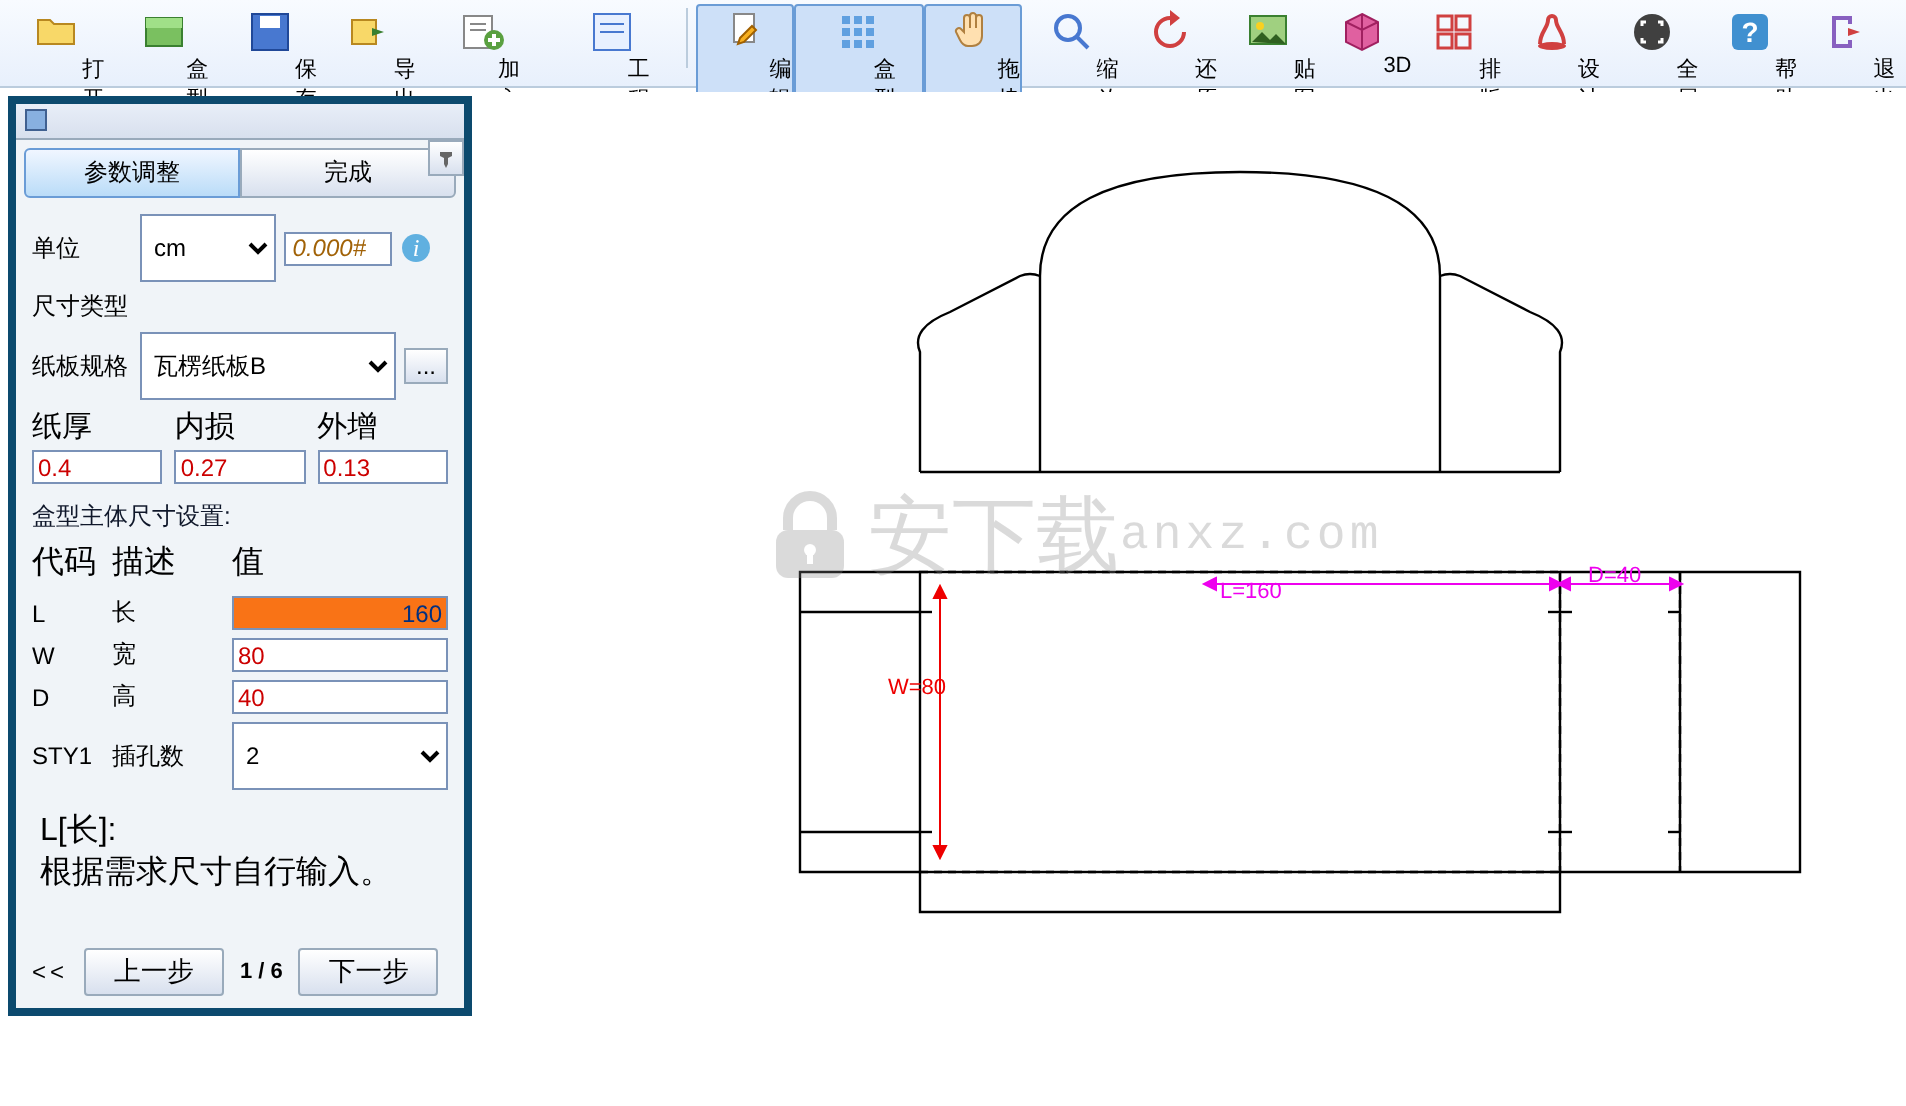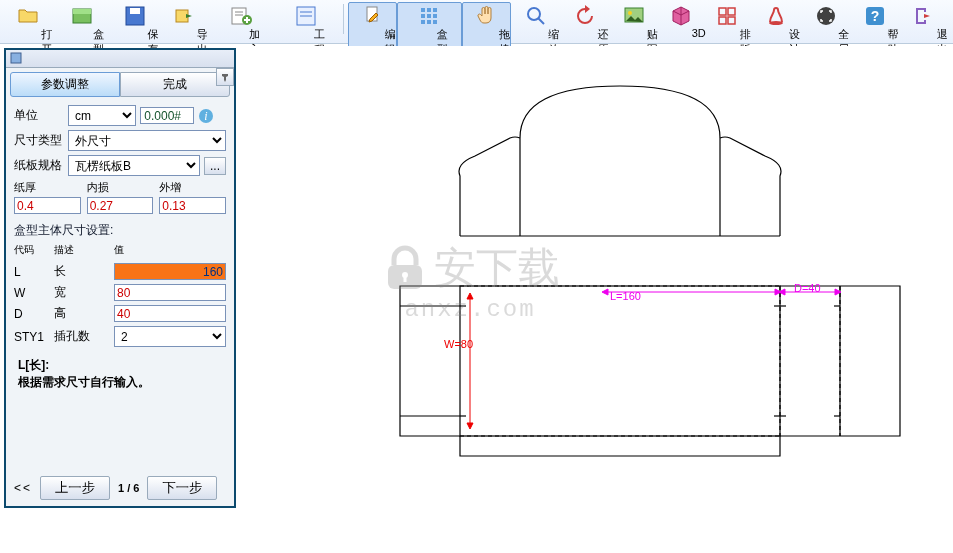--- a/index.html
+++ b/index.html
@@ -5,71 +5,71 @@
 * { box-sizing: border-box; margin: 0; padding: 0; }
 body { font-family: "SimSun", "宋体", sans-serif; font-size: 12px; background: #fff; width: 953px; height: 553px; overflow: hidden; position: relative; }
 
 .toolbar { display: flex; align-items: flex-start; padding: 2px 4px; border-bottom: 1px solid #bcd; background: linear-gradient(#f8fbff, #e8f0fc); height: 44px; }
 .toolbar-item { display: flex; flex-direction: column; align-items: center; padding: 2px 4px; min-width: 30px; cursor: pointer; }
 .toolbar-icon { width: 24px; height: 22px; }
 .toolbar-label { font-size: 11px; color: #000; margin-top: 1px; margin-left: 36px; }
 .toolbar-sep { width: 1px; height: 30px; background: #bcd; margin: 2px 4px; }
 .toolbar-item.active { background: #cde0f8; border: 1px solid #6a9cd6; padding: 1px 3px; border-radius: 2px; }
 
-.side-panel { position: absolute; left: 4px; top: 48px; width: 232px; height: 460px; border: 2px solid #0c4a6e; background: #f0f4f8; }
+.side-panel { position: absolute; left: 4px; top: 48px; width: 232px; height: 460px; border: 4px solid #0c4a6e; background: #f0f4f8; }
 .side-title { height: 18px; background: linear-gradient(#e8eef8, #d8e0ee); border-bottom: 1px solid #9ab; padding: 2px 4px; }
 .side-title svg { width: 12px; height: 12px; }
 .side-tog { position: absolute; right: 0; top: 18px; width: 18px; height: 18px; background: linear-gradient(#fff,#d8e0ee); border: 1px solid #9ab; cursor: pointer; display: flex; align-items:center; justify-content:center; }
 
 .tabs { display: flex; margin: 4px 4px 8px 4px; }
 .tab { flex: 1; text-align: center; padding: 3px; border: 1px solid #9ab; background: linear-gradient(#fff,#d8e0ee); cursor: pointer; font-size: 12px; }
 .tab.active { background: linear-gradient(#f0f6ff,#badcf8); border-color: #6a9cd6; }
 .tab:first-child { border-top-left-radius: 3px; border-bottom-left-radius: 3px; }
 .tab:last-child { border-top-right-radius: 3px; border-bottom-right-radius: 3px; }
 
 .form { padding: 0 8px; }
 .row { display: flex; align-items: center; margin-bottom: 4px; }
 .row-label { width: 54px; }
 .select, .input { border: 1px solid #7a92b8; background: #fff; font-size: 12px; padding: 1px 2px; }
-.select { height: 21px; }
+.select { height: 34px; }
 .input { height: 17px; color: #c00; }
 .wide { flex: 1; }
 .btn-small { width: 22px; height: 18px; border: 1px solid #9ab; background: linear-gradient(#fff,#d8e0ee); margin-left: 4px; cursor: pointer; display:inline-flex;align-items:center;justify-content:center; }
 .fmt { width: 54px; margin-left: 4px; text-align: right; padding-right: 12px; }
 .info-icon { margin-left: 4px; width: 16px; height: 16px; }
 
 .three-cols { display: flex; gap: 6px; }
 .col3 { flex: 1; }
-.col3 .lbl { font-size: 11px; margin-bottom: 2px; display: block; }
+.col3 .lbl { font-size: 15px; margin-bottom: 2px; display: block; }
 .col3 .input { width: 100%; }
 
 .section-hdr { color: #0f172a; margin: 8px 0 4px 0; }
-.tbl-hdr { display: flex; font-size: 10px; margin-bottom: 6px; }
+.tbl-hdr { display: flex; font-size: 16px; margin-bottom: 6px; }
 .th-code { width: 40px; }
 .th-desc { width: 60px; }
 .th-val { flex: 1; }
 
 .trow { display: flex; align-items: center; margin-bottom: 4px; }
 .td-code { width: 40px; }
 .td-desc { width: 60px; }
 .td-val { flex: 1; }
 .td-val .input, .td-val .select { width: 100%; }
 .input.hl { background: #f97316; text-align: right; }
 
-.expl { margin: 10px 4px; font-size: 12px; font-weight: bold; }
+.expl { margin: 10px 4px; font-size: 16px; }
 
 .nav { position: absolute; bottom: 6px; left: 8px; right: 8px; display: flex; align-items: center; gap: 8px; }
 .rewind { cursor: pointer; letter-spacing: 2px; }
 .nav-btn { border: 1px solid #9ab; background: linear-gradient(#fff,#d8e0ee); padding: 2px 14px; cursor: pointer; border-radius: 2px; }
 .page { font-size: 11px; font-weight: bold; }
 
 .canvas { position: absolute; left: 240px; top: 46px; right: 2px; bottom: 2px; background: #fff; overflow: hidden; }
 .canvas svg { width: 100%; height: 100%; }
 
-.wm { position: absolute; left: 380px; top: 240px; color: #888; opacity: .30; pointer-events: none; display:flex; flex-direction:column; align-items:center; }
+.wm { position: absolute; left: 380px; top: 240px; color: #888; opacity: .30; pointer-events: none; display:flex; flex-direction:row; align-items:center; }
 .wm .big { font-size: 42px; font-family: "Microsoft YaHei", sans-serif; display:flex; align-items:center; gap:4px;}
 .wm .small { font-size: 24px; font-family: Liberation Mono, monospace; letter-spacing: 2px; }
 .wm .lock { width: 50px; height: 50px; }
 
 .dim-label { position: absolute; font-size: 11px; }
 .dim-red { color: #e00; }
 .dim-mag { color: #e0e; }
 </style>
 </head>
 <body>
@@ -231,29 +231,28 @@
       </svg>
     </div>
   <div class="tabs">
     <div class="tab active">参数调整</div>
     <div class="tab">完成</div>
   </div>
   <div class="form">
     <div class="row">
       <span class="row-label">单位</span>
       <select class="select" style="width:68px"><option>cm</option></select>
-      <input class="input fmt" style="color: #14532d;" value="0.000#">
+      <input class="input fmt" style="color: #a16207; font-style: italic;" value="0.000#">
       <svg class="info-icon">
           <circle cx="8" cy="8" r="7" fill="#60b0e0"></circle>
           <text x="8" y="12" fill="#fff" text-anchor="middle" font-style="italic" font-family="serif" font-size="12">i</text>
         </svg>
     </div>
     <div class="row">
       <span class="row-label">尺寸类型</span>
-      <select class="select wide"><option>外尺寸</option></select>
     </div>
     <div class="row">
       <span class="row-label">纸板规格</span>
       <select class="select wide"><option>瓦楞纸板B</option></select>
       <span class="btn-small">...</span>
     </div>
     <div class="three-cols" style="margin-top:4px">
       <div class="col3"><span class="lbl">纸厚</span><input class="input" value="0.4" style=""></div>
       <div class="col3"><span class="lbl">内损</span><input class="input" value="0.27" style=""></div>
       <div class="col3"><span class="lbl">外增</span><input class="input" value="0.13" style=""></div>

